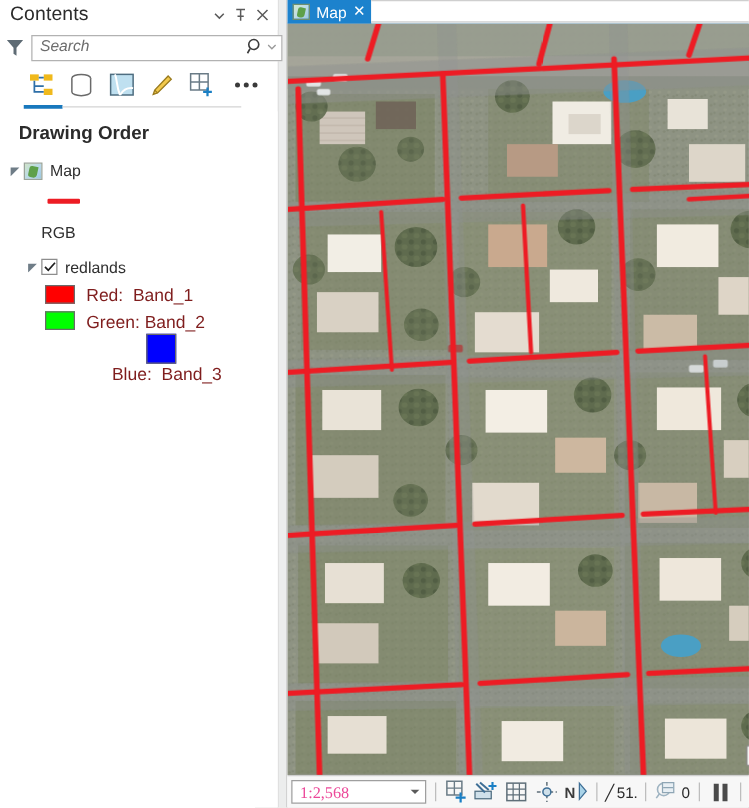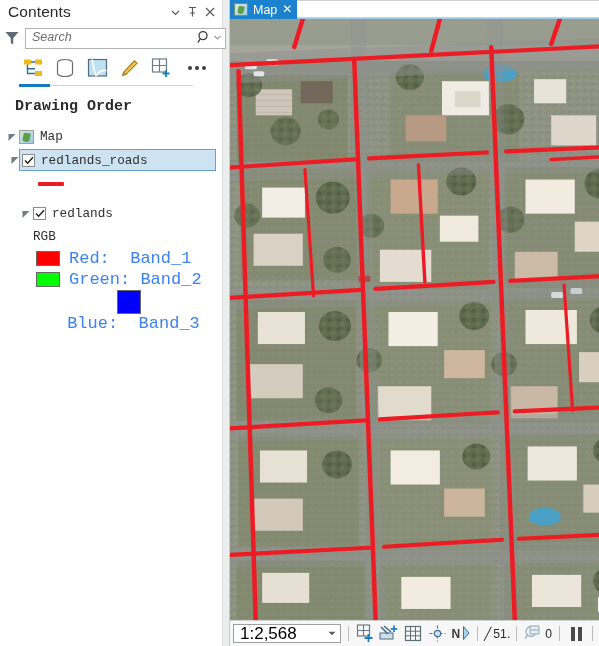--- a/index.html
+++ b/index.html
@@ -109,21 +109,20 @@
   }
   #tool-underline-active { width: 31px; height: 3px; background: #1878bd; }
   #tool-underline-rest { flex: 1; height: 1px; background: #d4d4d4; margin-top: 1px; margin-right: 29px; }
 
   
   #tree-wrap {
     flex: 1;
     overflow: hidden;
     padding-top: 9px;
     background: #ffffff;
-    font-family: Liberation Mono, monospace;
   }
   #drawing-order-title {
     font-size: 15px;
     font-weight: bold;
     color: #2b2b2b;
     padding-left: 15px;
     margin-bottom: 10px;
   }
   .row {
     display: flex;
@@ -165,21 +164,21 @@
     content:"";
     position:absolute; left:3px; top:2px; width:7px; height:9px;
     background:#5ea049; transform: rotate(12deg); border-radius:2px 0 3px 2px;
   }
   .swatch-line {
     width: 26px; height: 4px; background: #ed1c24; border-radius: 1px;
   }
   .swatch-box {
     width: 24px; height: 15px; border: 1px solid #6a6a6a; flex:0 0 24px;
   }
-  .band-label { margin-left: 9px; font-size: 17px; color: #3b82f6; }
+  .band-label { margin-left: 9px; font-size: 14px; color: #7f1d1d; }
   #rgb-label { font-size: 12.7px; color: #2f2f2f; }
 
   
   #splitter {
     width: 8px;
     height: 646px;
     background: #eceded;
     border-left: 1px solid #dcdcdc;
     border-right: 1px solid #c9c9c9;
     flex: 0 0 8px;
@@ -267,21 +266,21 @@
     gap: 0px;
   }
   #scale-combo {
     width: 108px; height: 19px;
     border: 1px solid #9f9f9f;
     background: #ffffff;
     display: flex; align-items: center;
     padding: 0 2px 0 6px;
     margin-right: 3px;
   }
-  #scale-value { flex:1; font-size: 17px; color: #000000; }
+  #scale-value { flex:1; font-size: 13px; color: #ec4899; font-family: Liberation Serif, serif; }
   #scale-caret { width: 12px; display:flex; align-items:center; justify-content:center; }
   .sb-sep { width: 1px; height: 15px; background: #bdbdbd; margin: 0 4px; }
   .sb-btn {
     width: 24px; height: 22px;
     display: flex; align-items: center; justify-content: center;
   }
   #rot-field {
     display: flex; align-items: center; gap: 2px;
     font-size: 12.2px; color: #2b2b2b;
     padding: 0 2px;
@@ -394,54 +393,41 @@
       <div class="row" style="padding-left:5px;">
         <span class="expander">
           <svg width="8" height="8" viewBox="0 0 8 8">
               <path d="M0.5 1 H7.5 L0.5 8 Z" fill="#6f7d87"></path>
             </svg>
         </span>
         <span class="map-ico"></span>
         <span>Map</span>
       </div>
 
-      <div class="row selected" style="margin:1px 6px 0 19px; padding-left:3px;">
-        <span class="expander" style="margin-left:-15px;">
-          <svg width="8" height="8" viewBox="0 0 8 8">
-              <path d="M0.5 1 H7.5 L0.5 8 Z" fill="#6f7d87"></path>
-            </svg>
-        </span>
-        <span class="ck">
-          <svg width="10" height="9" viewBox="0 0 10 9">
-              <path d="M1 4.5 L3.6 7.2 L9 1.2" fill="none" stroke="#1f1f1f" stroke-width="1.4"></path>
-            </svg>
-        </span>
-        <span>redlands_roads</span>
-      </div>
 
       <div class="row" style="padding-left:38px; height:26px;">
         <span class="swatch-line"></span>
+      </div>
+
+      <div class="row" style="padding-left:33px;">
+        <span id="rgb-label">RGB</span>
       </div>
 
       <div class="row" style="padding-left:19px; margin-top:5px;">
         <span class="expander">
           <svg width="8" height="8" viewBox="0 0 8 8">
               <path d="M0.5 1 H7.5 L0.5 8 Z" fill="#6f7d87"></path>
             </svg>
         </span>
         <span class="ck">
           <svg width="10" height="9" viewBox="0 0 10 9">
               <path d="M1 4.5 L3.6 7.2 L9 1.2" fill="none" stroke="#1f1f1f" stroke-width="1.4"></path>
             </svg>
         </span>
         <span>redlands</span>
-      </div>
-
-      <div class="row" style="padding-left:33px;">
-        <span id="rgb-label">RGB</span>
       </div>
 
       <div class="row" style="padding-left:36px; height:21px;">
         <span class="swatch-box" style="background:#FF0000;"></span>
         <span class="band-label"><span>Red:</span>&nbsp;&nbsp;<span>Band_1</span></span>
       </div>
       <div class="row" style="padding-left:36px; height:21px;">
         <span class="swatch-box" style="background:#00FF00;"></span>
         <span class="band-label"><span>Green:</span>&nbsp;<span>Band_2</span></span>
       </div>

